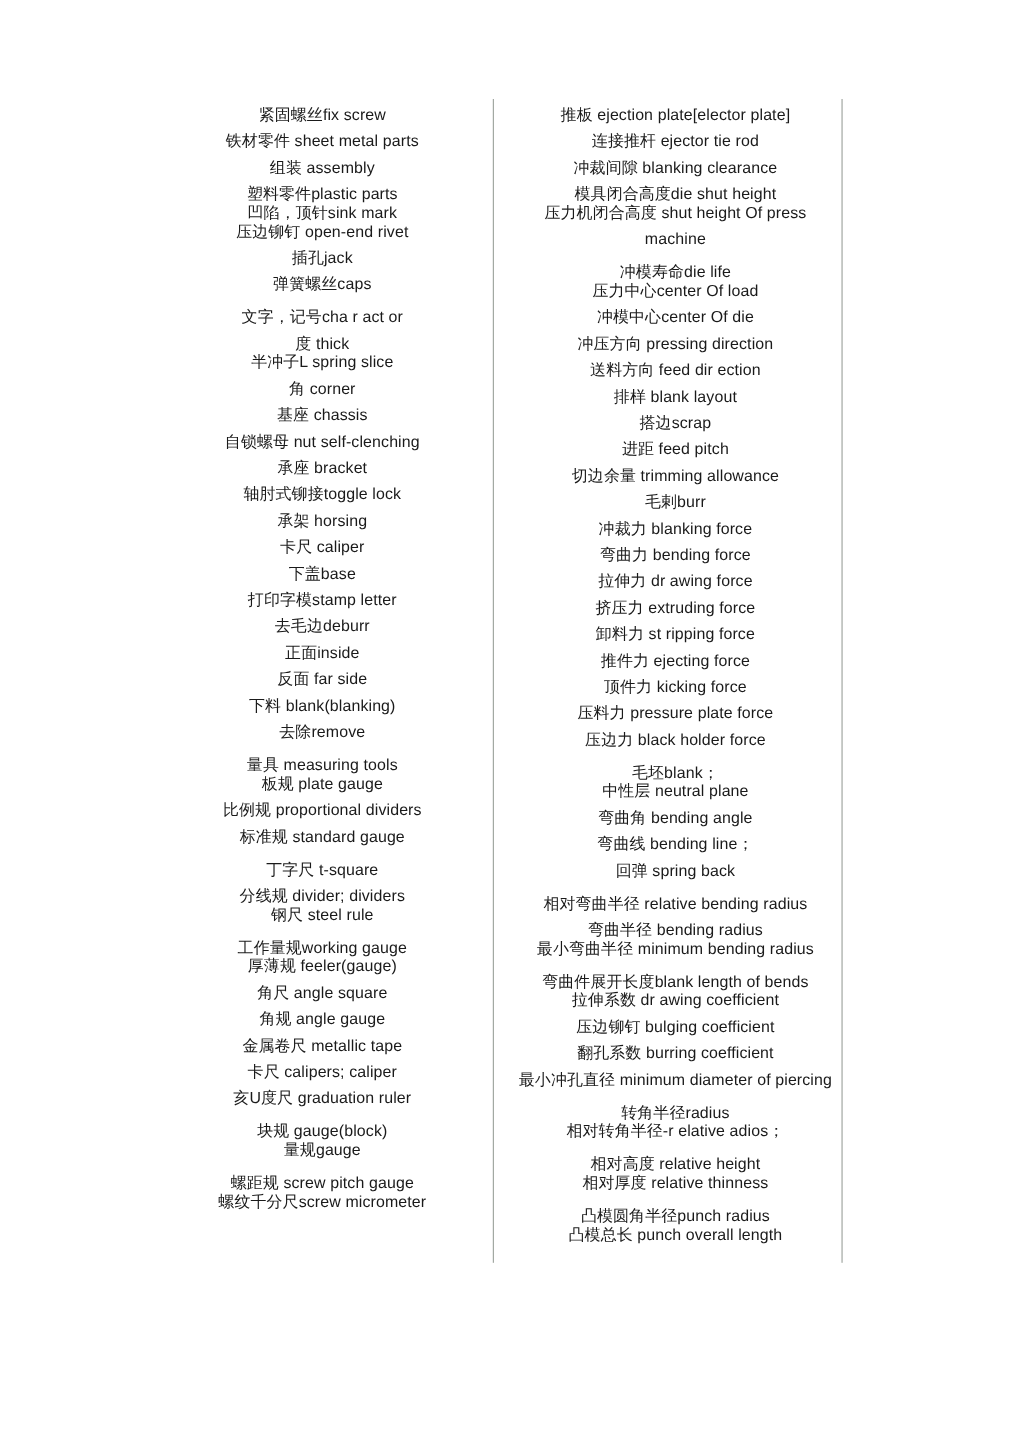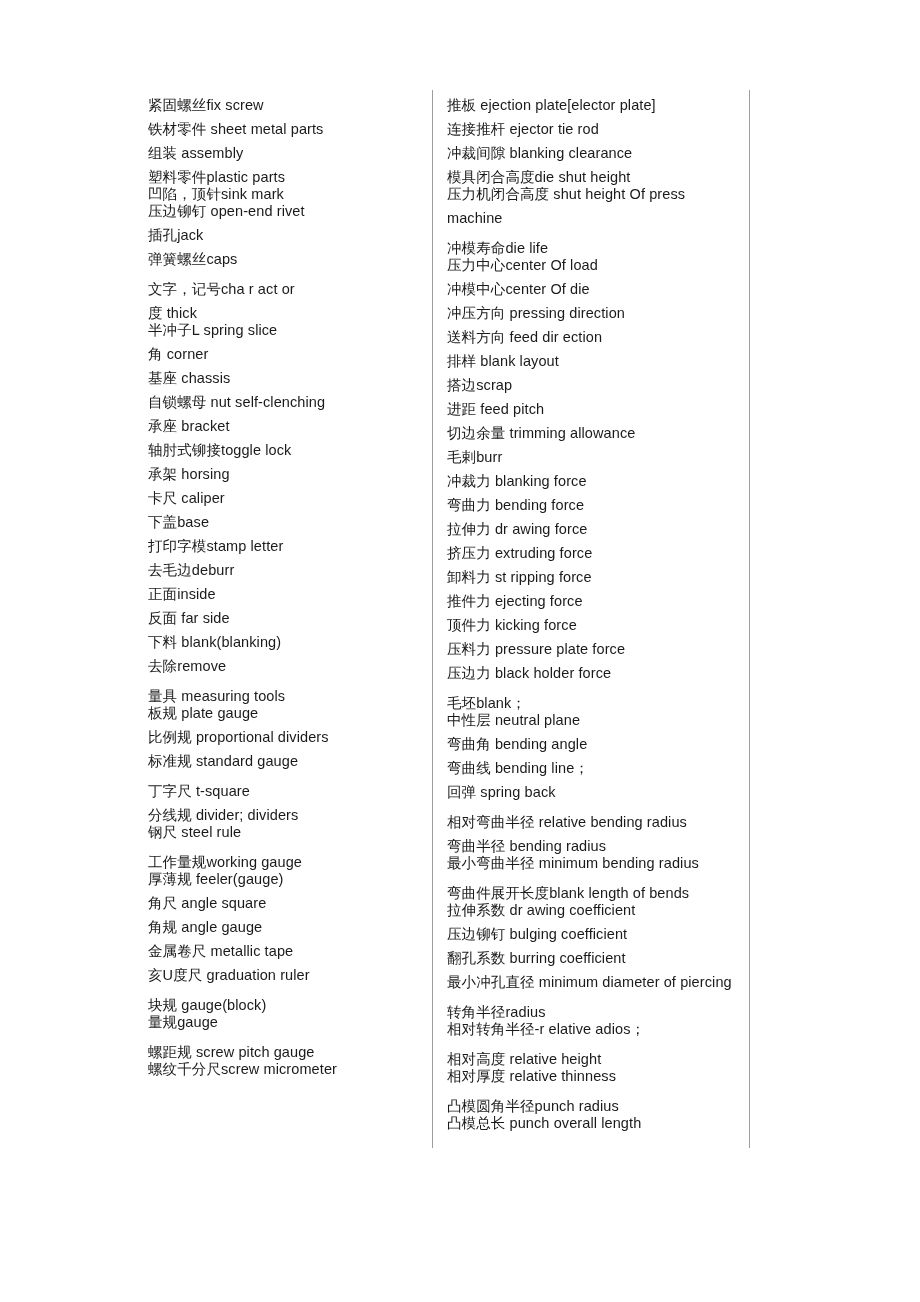--- a/index.html
+++ b/index.html
@@ -16,34 +16,35 @@
     overflow: hidden;
   }
 
   #page {
     position: absolute;
     left: 0;
     top: 0;
     width: 920px;
     height: 1302px;
     background: #ffffff;
+    text-align: center;
   }
 
   .column {
     position: absolute;
     top: 90px;
   }
 
   #col-left {
     left: 148px;
     width: 290px;
   }
 
   #col-right {
-    left: 432px;
+    left: 448px;
     width: 318px;
     border-left: 1px solid #9aa09a;
     border-right: 1px solid #9aa09a;
     height: 1058px;
     box-sizing: border-box;
     padding-left: 14px;
   }
 
   .entry {
     font-size: 14.5px;
@@ -94,20 +95,21 @@
       <div class="entry gap-lg">比例规 proportional dividers</div>
       <div class="entry gap-lg">标准规 standard gauge</div>
       <div class="entry gap-xl">丁字尺 t-square</div>
       <div class="entry gap-lg">分线规 divider; dividers</div>
       <div class="entry gap-sm">钢尺 steel rule</div>
       <div class="entry gap-xl">工作量规working gauge</div>
       <div class="entry gap-sm">厚薄规 feeler(gauge)</div>
       <div class="entry gap-lg">角尺 angle square</div>
       <div class="entry gap-lg">角规 angle gauge</div>
       <div class="entry gap-lg">金属卷尺 metallic tape</div>
+      <div class="entry gap-lg">卡尺 calipers; caliper</div>
       <div class="entry gap-lg">亥U度尺 graduation ruler</div>
       <div class="entry gap-xl">块规 gauge(block)</div>
       <div class="entry gap-sm">量规gauge</div>
       <div class="entry gap-xl">螺距规 screw pitch gauge</div>
       <div class="entry gap-sm">螺纹千分尺screw micrometer</div>
     </div>
 
   <div class="column" id="col-right">
       <div class="entry gap-lg">推板 ejection plate[elector plate]</div>
       <div class="entry gap-lg">连接推杆 ejector tie rod</div>

